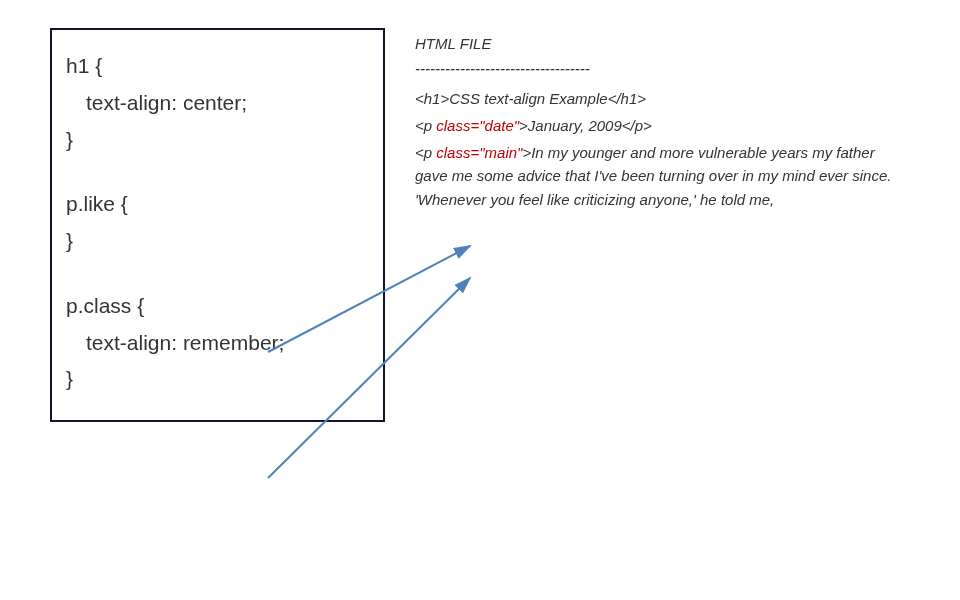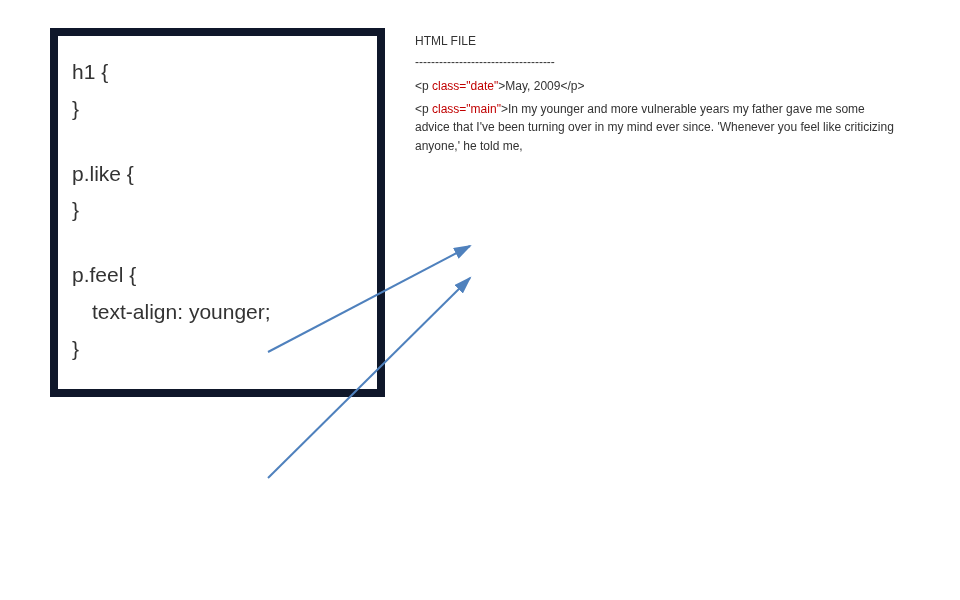--- a/index.html
+++ b/index.html
@@ -1,38 +1,39 @@
 <!DOCTYPE html>
 <html><head>
 <meta charset="utf-8">
 <style>
   * { box-sizing: border-box; margin: 0; padding: 0; }
   html, body { width: 960px; height: 600px; background: #fff; font-family: "Segoe UI", "Trebuchet MS", Arial, sans-serif; }
   .slide { position: relative; width: 960px; height: 600px; padding: 28px 50px; }
   .title { color: #e46c0a; font-size: 44px; font-weight: 700; letter-spacing: 0.5px; margin-bottom: 20px; }
   .content { display: flex; gap: 30px; align-items: flex-start; }
   .css-box {
-    border: 8px solid #0f172a;
+    border: 2px solid #0f172a;
     width: 335px;
     padding: 18px 14px 22px 14px;
     color: #333;
     font-size: 21px;
     line-height: 1.75;
     font-weight: 400;
   }
   .block { margin-bottom: 28px; }
   .block:last-child { margin-bottom: 0; }
   .indent { padding-left: 20px; }
   .html-col {
     flex: 1;
     color: #333;
-    font-size: 12px;
+    font-size: 15px;
     line-height: 1.55;
     padding-top: 4px;
     max-width: 480px;
+    font-style: italic;
   }
   .html-col .hdr { margin-bottom: 2px; }
   .html-col .sep { letter-spacing: 0px; margin-bottom: 6px; }
   .redattr { color: #c00000; }
   .para { margin-bottom: 4px; }
   
   .arrow-svg { position: absolute; left: 0; top: 0; width: 960px; height: 600px; pointer-events: none; }
   .arrow-line { stroke: #4f81bd; stroke-width: 2; fill: none; }
   .arrow-head { fill: #4f81bd; }
 </style>
@@ -40,40 +41,44 @@
 <body>
 
 <div class="slide">
 
 
   <div class="content">
 
     <div class="css-box">
       <div class="block">
         <div>h1 {</div>
+        <div class="indent">text-align: center;</div>
         <div>}</div>
       </div>
       <div class="block">
         <div>p.like {</div>
         <div>}</div>
       </div>
       <div class="block">
-        <div>p.feel {</div>
-        <div class="indent">text-align: younger;</div>
+        <div>p.class {</div>
+        <div class="indent">text-align: remember;</div>
         <div>}</div>
       </div>
     </div>
 
     <div class="html-col">
       <div class="hdr">HTML FILE</div>
       <div class="sep">-----------------------------------</div>
 
+      <div class="para">
+        <span>&lt;h1&gt;</span><span>CSS text-align Example</span><span>&lt;/h1&gt;</span>
+      </div>
 
       <div class="para">
-        <span>&lt;p </span><span class="redattr">class="date"</span><span>&gt;</span><span>May, 2009</span><span>&lt;/p&gt;</span>
+        <span>&lt;p </span><span class="redattr">class="date"</span><span>&gt;</span><span>January, 2009</span><span>&lt;/p&gt;</span>
       </div>
 
       <div class="para">
         <span>&lt;p </span><span class="redattr">class="main"</span><span>&gt;</span><span>In my younger and more vulnerable years my father gave me some advice that I've been turning over in my mind ever since. 'Whenever you feel like criticizing anyone,' he told me,</span>
       </div>
 
     </div>
 
   </div>
 

